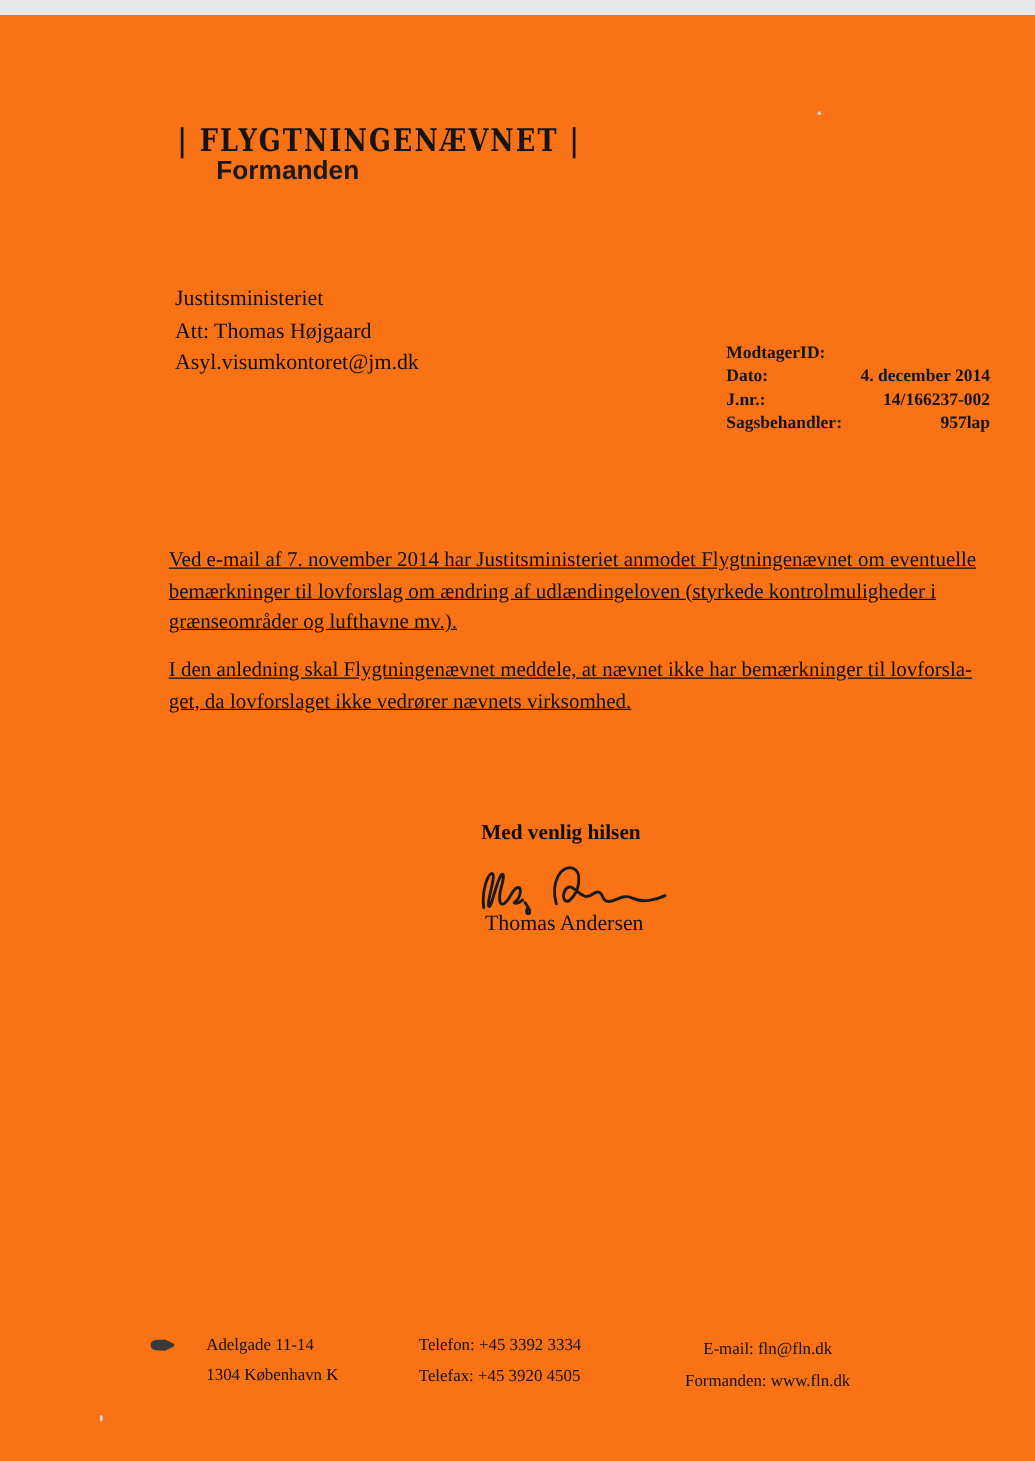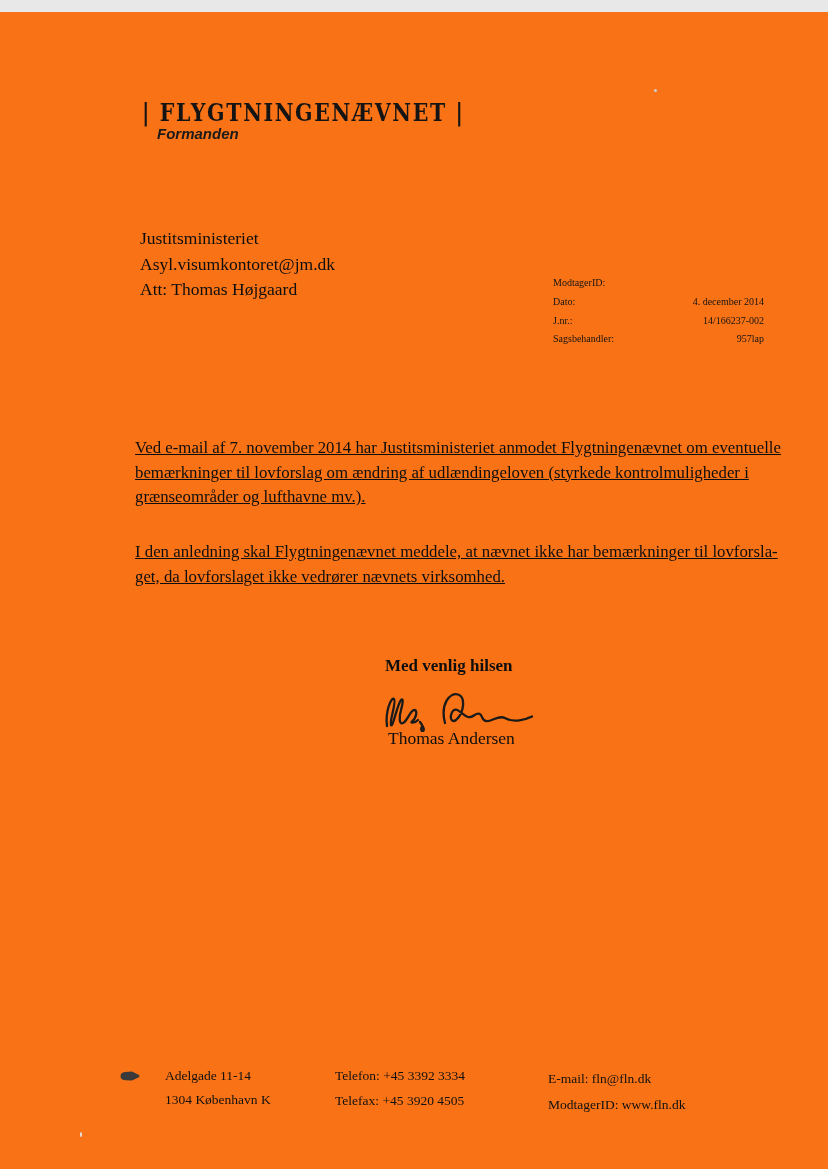--- a/index.html
+++ b/index.html
@@ -26,65 +26,64 @@
     font-size: 25px;
     font-weight: 600;
     letter-spacing: 2px;
     color: #141414;
     transform: scaleX(0.82);
     transform-origin: left top;
     white-space: nowrap;
   }
   .subtitle {
     position: absolute;
-    left: 157px;
+    left: 173px;
     top: 113px;
     font-family: "Liberation Sans", sans-serif;
-    font-size: 15px;
+    font-size: 21px;
     font-weight: 700;
     color: #1a1a1a;
-    font-style: italic;
   }
   
   .recipient {
     position: absolute;
     left: 140px;
     top: 214px;
     font-size: 17.5px;
     line-height: 25.5px;
     color: #0e0e0e;
   }
   
   .metadata {
     position: absolute;
-    left: 553px;
+    left: 581px;
     top: 262px;
     width: 211px;
-    font-size: 10px;
-    font-weight: 400;
+    font-size: 14px;
+    font-weight: 700;
     color: #141414;
   }
   .meta-row {
     display: flex;
     justify-content: space-between;
     line-height: 18.8px;
   }
   .meta-value { text-align: right; }
   
   .para {
     position: absolute;
     left: 135px;
     font-size: 16.8px;
     line-height: 24.6px;
     color: #0e0e0e;
     white-space: nowrap;
     text-decoration: underline;
   }
   .para-1 { top: 424px; }
-  .para-2 { top: 528px; }
+  .para-2 { top: 512px; }
   
   .closing-salutation {
     position: absolute;
     left: 385px;
     top: 644px;
     font-size: 17px;
     color: #0e0e0e;
     font-weight: bold;
   }
   .signature-svg {
@@ -105,42 +104,42 @@
     left: 118px;
     top: 1057px;
   }
   .footer-col {
     position: absolute;
     font-size: 13.5px;
     color: #101010;
   }
   .footer-address { left: 165px; top: 1052px; line-height: 24px; }
   .footer-phone   { left: 335px; top: 1052px; line-height: 24.5px; }
-  .footer-web     { left: 548px; top: 1054px; line-height: 25.5px; }
+  .footer-web     { left: 548px; top: 1054px; line-height: 25.5px; text-align: center; }
   
   .artifact {
     position: absolute;
     background: #cfcfcf;
     border-radius: 50%;
   }
   .artifact-1 { left: 654px; top: 77px; width: 3px; height: 3px; }
   .artifact-2 { left: 80px; top: 1120px; width: 2px; height: 5px; background: #e3e3e3; }
 </style>
 </head>
 <body>
 
 <div class="page">
 
   <div class="logo">| FLYGTNINGENÆVNET |</div>
   <div class="subtitle">Formanden</div>
 
   <div class="recipient">
     <div>Justitsministeriet</div>
+    <div>Att: Thomas Højgaard</div>
     <div>Asyl.visumkontoret@jm.dk</div>
-    <div>Att: Thomas Højgaard</div>
   </div>
 
   <div class="metadata">
     <div class="meta-row">
       <span class="meta-label">ModtagerID:</span>
       <span class="meta-value"></span>
     </div>
     <div class="meta-row">
       <span class="meta-label">Dato:</span>
       <span class="meta-value">4. december 2014</span>
@@ -184,19 +183,19 @@
   <div class="footer-col footer-address">
     <div>Adelgade 11-14</div>
     <div>1304 København K</div>
   </div>
   <div class="footer-col footer-phone">
     <div>Telefon: +45 3392 3334</div>
     <div>Telefax: +45 3920 4505</div>
   </div>
   <div class="footer-col footer-web">
     <div>E-mail: fln@fln.dk</div>
-    <div>ModtagerID: www.fln.dk</div>
+    <div>Formanden: www.fln.dk</div>
   </div>
 
   <div class="artifact artifact-1"></div>
   <div class="artifact artifact-2"></div>
 
 </div>
 
 </body></html>

